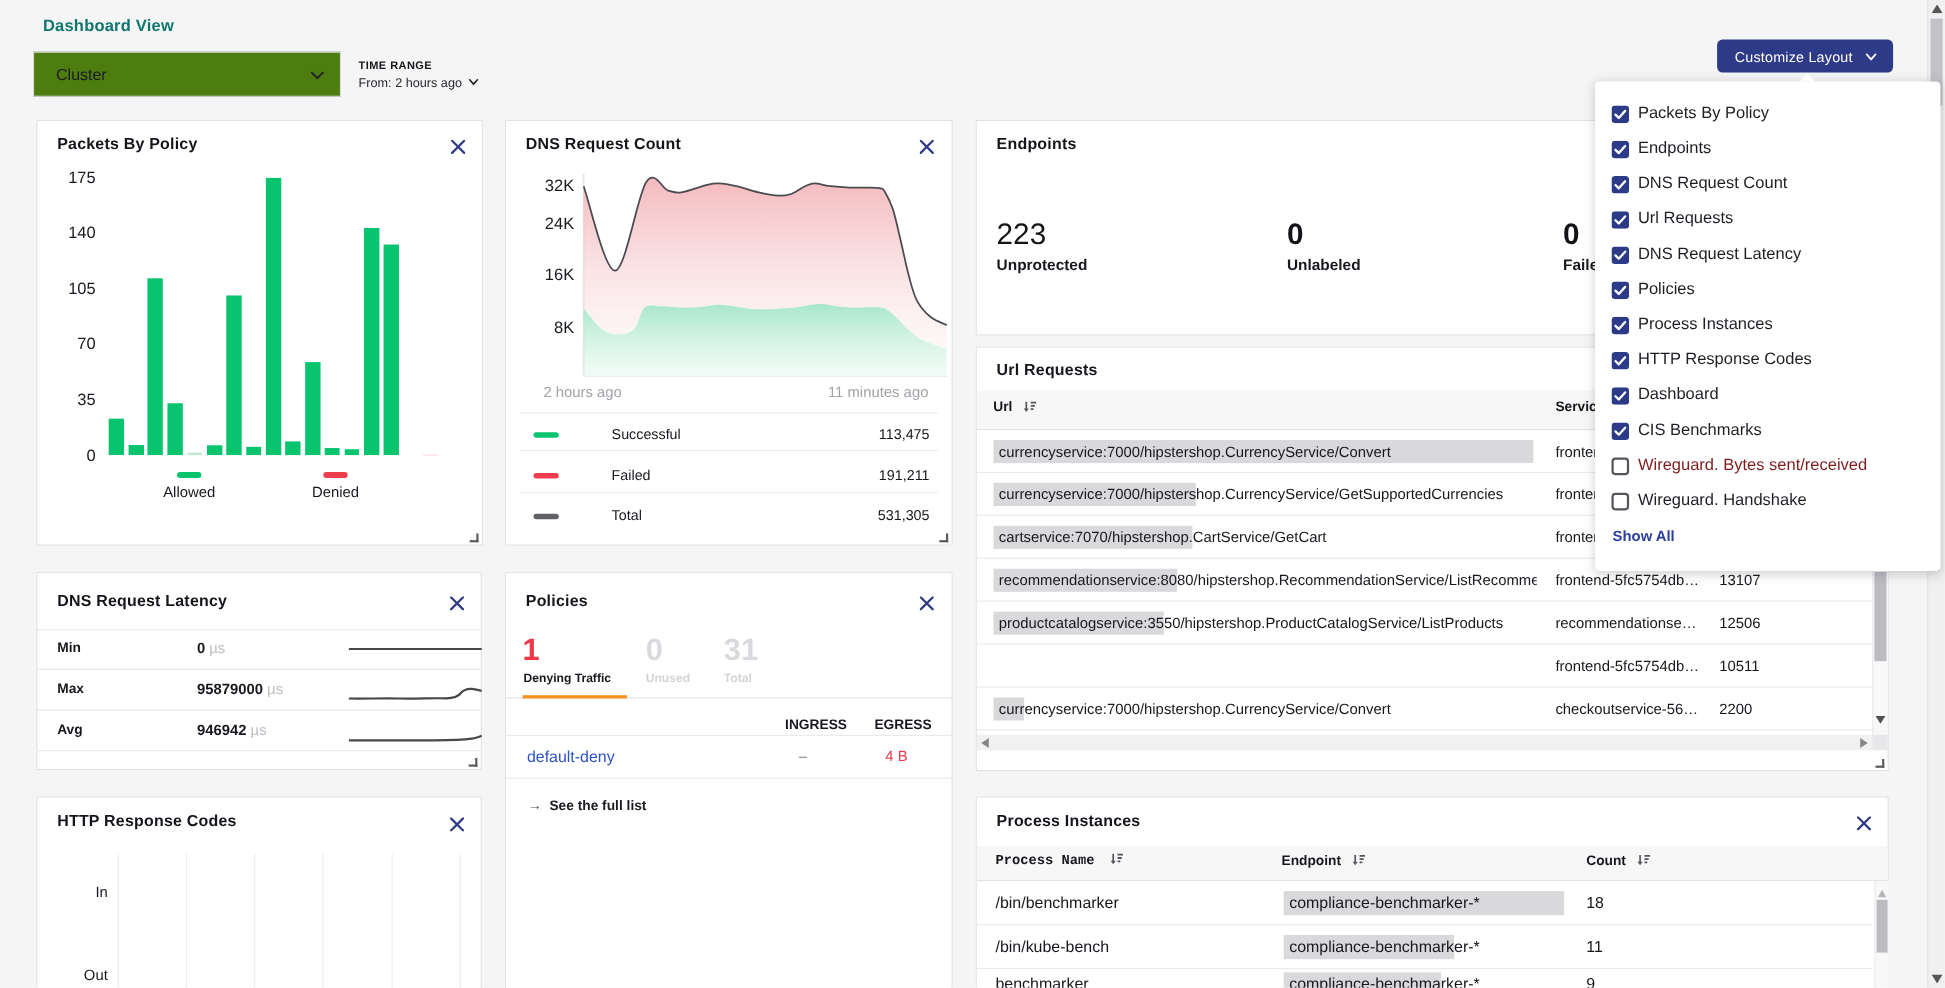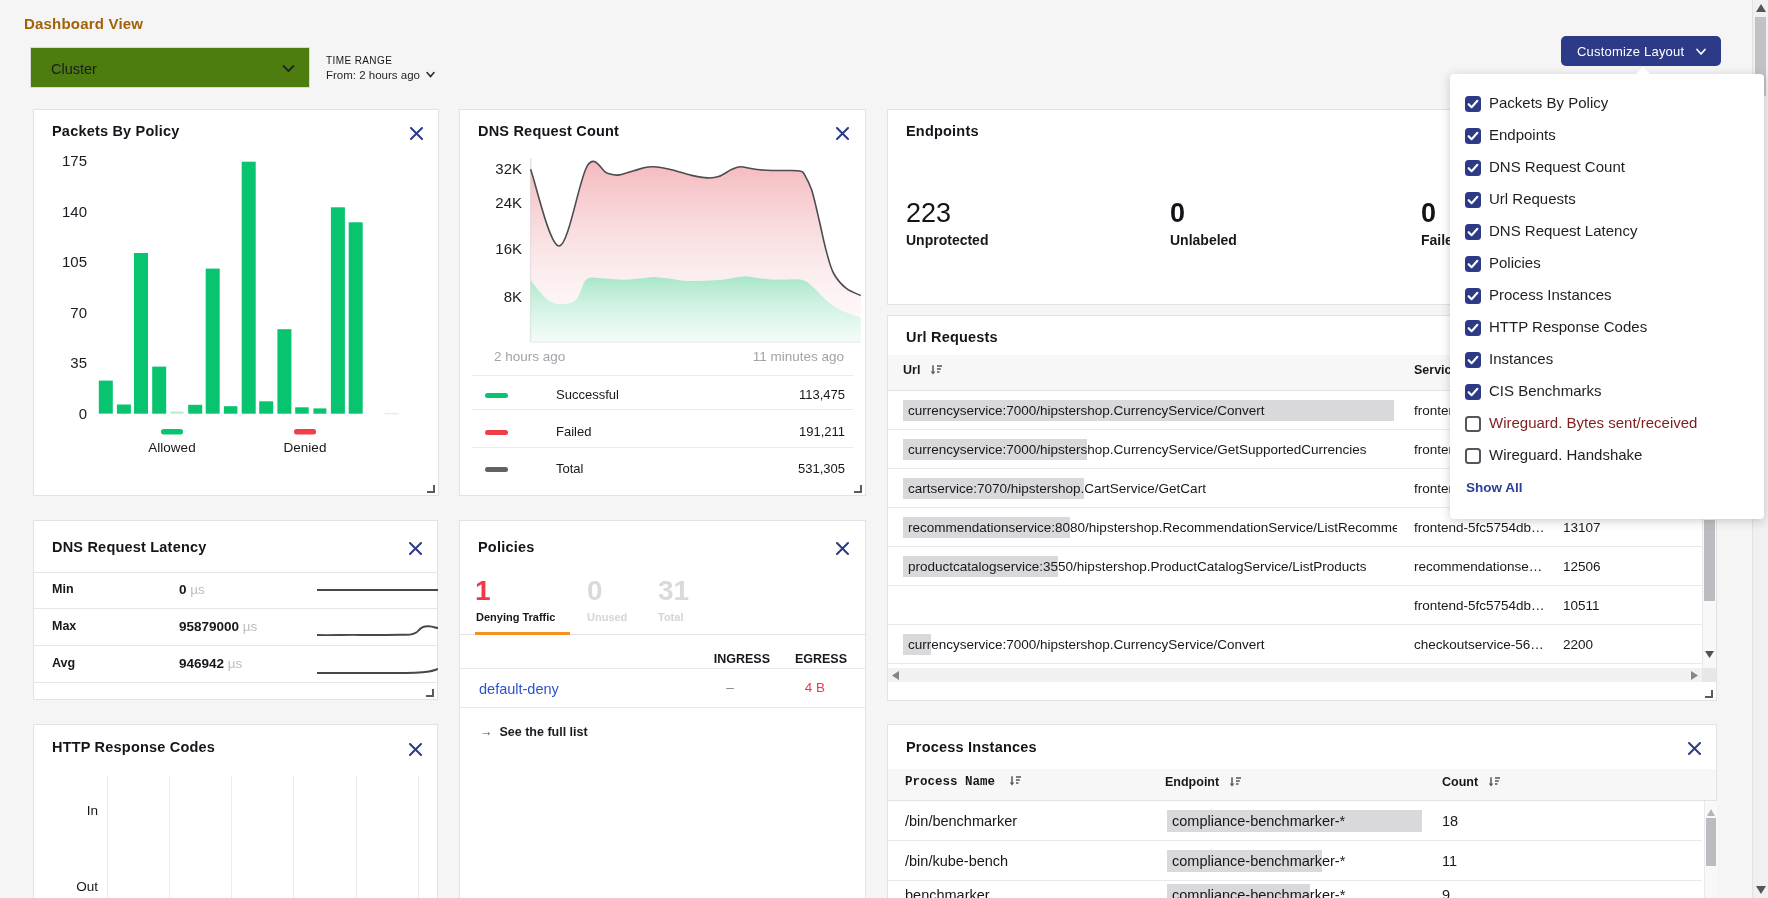--- a/index.html
+++ b/index.html
@@ -9,30 +9,30 @@
 .ctitle { position:absolute; left:18px; font-size:14.5px; font-weight:700; color:#15151b; letter-spacing:.2px; }
 .xbtn { position:absolute; width:13px; height:13px; }
 .xbtn svg { display:block; }
 .rsz { position:absolute; right:3px; bottom:2px; width:8px; height:8px; border-right:2px solid #5b5b5f; border-bottom:2px solid #5b5b5f; }
 .srticon { display:inline-block; vertical-align:-1px; margin-left:6px; }
 .hl { background:#d9d9db; padding:3px 0 3px 5px; }
 </style>
 </head>
 <body>
 
-<div style="position:absolute;left:24px;top:15px;font-size:15px;font-weight:700;color:#a16207;letter-spacing:.2px;">Dashboard View</div>
+<div style="position:absolute;left:39px;top:15px;font-size:15px;font-weight:700;color:#0f766e;letter-spacing:.2px;">Dashboard View</div>
 
 <div style="position:absolute;left:30px;top:47px;width:280px;height:41px;background:#4d7c0f;border:1px solid #d9d9db;border-radius:0;">
   <span style="position:absolute;left:20px;top:13px;font-size:14.5px;font-weight:500;color:#1b1b22;">Cluster</span>
   <svg style="position:absolute;right:13px;top:13px;" width="15" height="15" viewBox="0 0 15 15">
       <path d="M2.5 5 L7.5 10 L12.5 5" fill="none" stroke="#21212a" stroke-width="1.8" stroke-linecap="round" stroke-linejoin="round"></path>
     </svg>
 </div>
 
-<div style="position:absolute;left:326px;top:55px;font-size:10px;font-weight:400;letter-spacing:.4px;color:#15151b;text-align:right;">TIME RANGE</div>
+<div style="position:absolute;left:326px;top:55px;font-size:10px;font-weight:700;letter-spacing:.4px;color:#15151b;text-align:right;">TIME RANGE</div>
 <div style="position:absolute;left:326px;top:69px;font-size:11.5px;color:#26262d;">From: 2 hours ago
   <svg style="vertical-align:-1px;margin-left:2px;" width="11" height="11" viewBox="0 0 11 11">
       <path d="M2 3.5 L5.5 7.5 L9 3.5" fill="none" stroke="#26262d" stroke-width="1.5" stroke-linecap="round"></path>
     </svg>
 </div>
 
 <div style="position:absolute;left:1561px;top:36px;width:160px;height:30px;background:#2c3a87;border-radius:5px;color:#fff;">
   <span style="position:absolute;left:16px;top:8px;font-size:13px;font-weight:500;letter-spacing:.2px;">Customize Layout</span>
   <svg style="position:absolute;right:14px;top:10px;" width="12" height="12" viewBox="0 0 12 12">
       <path d="M2 3.5 L6 8 L10 3.5" fill="none" stroke="#fff" stroke-width="1.7" stroke-linecap="round" stroke-linejoin="round"></path>
@@ -391,21 +391,21 @@
     <div style="position:absolute;left:39px;top:212.2px;font-size:15px;color:#1e1e24;">Process Instances</div>
     <div style="position:absolute;left:15px;top:245.7px;width:16px;height:16px;"><svg width="16" height="16" viewBox="0 0 16 16">
         <rect width="16" height="16" rx="3.5" fill="#2c3a87"></rect>
         <path d="M3.6 8.2 L6.6 11.2 L12.4 4.8" stroke="#fff" stroke-width="2.1" fill="none" stroke-linecap="round" stroke-linejoin="round"></path>
       </svg></div>
     <div style="position:absolute;left:39px;top:244.2px;font-size:15px;color:#1e1e24;">HTTP Response Codes</div>
     <div style="position:absolute;left:15px;top:277.7px;width:16px;height:16px;"><svg width="16" height="16" viewBox="0 0 16 16">
         <rect width="16" height="16" rx="3.5" fill="#2c3a87"></rect>
         <path d="M3.6 8.2 L6.6 11.2 L12.4 4.8" stroke="#fff" stroke-width="2.1" fill="none" stroke-linecap="round" stroke-linejoin="round"></path>
       </svg></div>
-    <div style="position:absolute;left:39px;top:276.2px;font-size:15px;color:#1e1e24;">Instances</div>
+    <div style="position:absolute;left:39px;top:276.2px;font-size:15px;color:#1e1e24;">Dashboard</div>
     <div style="position:absolute;left:15px;top:309.7px;width:16px;height:16px;"><svg width="16" height="16" viewBox="0 0 16 16">
         <rect width="16" height="16" rx="3.5" fill="#2c3a87"></rect>
         <path d="M3.6 8.2 L6.6 11.2 L12.4 4.8" stroke="#fff" stroke-width="2.1" fill="none" stroke-linecap="round" stroke-linejoin="round"></path>
       </svg></div>
     <div style="position:absolute;left:39px;top:308.2px;font-size:15px;color:#1e1e24;">CIS Benchmarks</div>
     <div style="position:absolute;left:15px;top:341.7px;width:16px;height:16px;">
       <div style="width:16px;height:16px;border:2px solid #55555c;border-radius:3.5px;background:#fff;"></div>
     </div>
     <div style="position:absolute;left:39px;top:340.2px;font-size:15px;color:#7f1d1d;">Wireguard. Bytes sent/received</div>
     <div style="position:absolute;left:15px;top:373.7px;width:16px;height:16px;">

